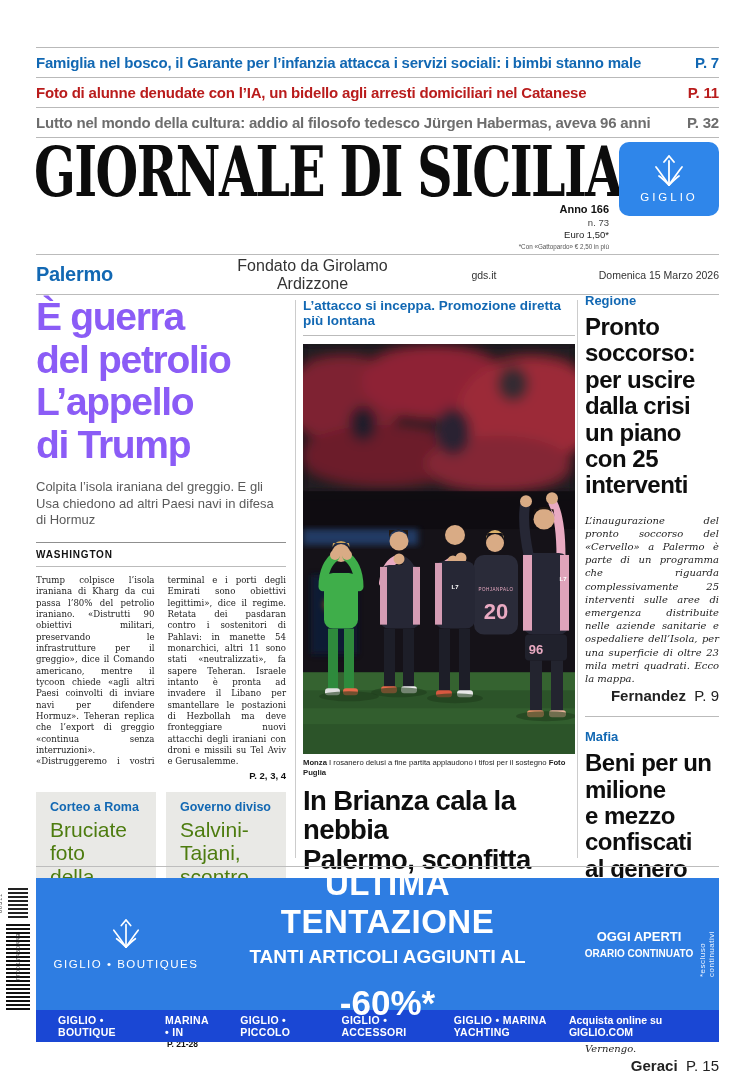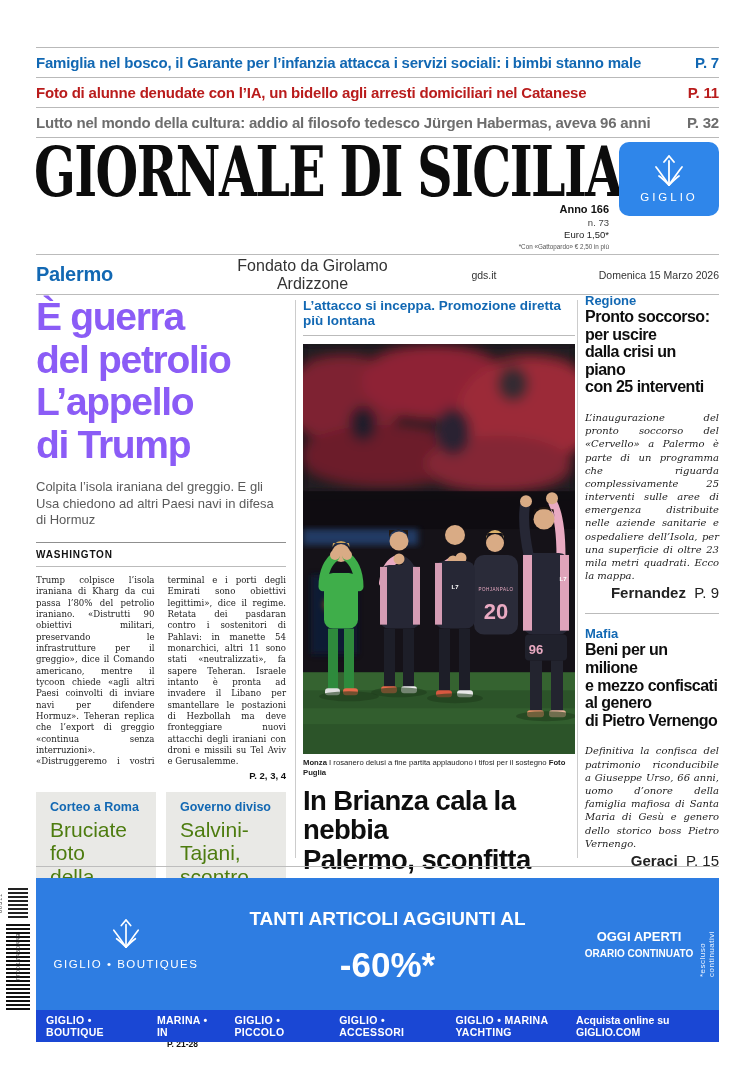--- a/index.html
+++ b/index.html
@@ -61,41 +61,41 @@
   .c-kicker{font-size:13.5px;font-weight:bold;color:#1268b3;padding-bottom:7px;border-bottom:1px solid #bbb;}
   .photo{margin-top:8px;width:272px;height:410px;display:block;}
   .caption{margin-top:4px;font-size:7.7px;color:#222;line-height:1.3;}
   .caption b{font-weight:bold;}
   .c-head{margin-top:8px;font-size:27.5px;font-weight:bold;line-height:1.07;letter-spacing:-0.6px;color:#0e0e0e;white-space:pre-line;}
   .c-sub{margin-top:9px;font-size:14.5px;color:#454545;letter-spacing:-0.2px;}
   .c-by{margin-top:2px;text-align:right;font-size:9px;font-weight:bold;color:#111;}
   
   .rightcol{position:absolute;left:585px;top:293px;width:134px;}
   .rsec .k{font-size:13px;font-weight:bold;color:#1268b3;}
-  .rsec .t{font-size:16px;font-weight:bold;line-height:1.1;letter-spacing:-0.5px;color:#0e0e0e;white-space:pre-line;}
+  .rsec .t{font-size:24px;font-weight:bold;line-height:1.1;letter-spacing:-0.5px;color:#0e0e0e;margin-top:6px;white-space:pre-line;}
   .rsec .b{margin-top:15px;font-family:"DejaVu Serif",serif;font-size:10px;line-height:1.32;text-align:justify;color:#1c1c1c;font-style:italic;}
   .rsec .by{margin-top:2px;text-align:right;font-size:15px;color:#222;}
   .rsec .by b{font-weight:bold;}
   .rsep{border-top:1px solid #bbb;margin:12px 0;}
   
   .ad-rule{left:36px;top:866px;width:683px;height:1px;}
   .ad{position:absolute;left:36px;top:878px;width:683px;height:164px;}
   .ad-main{height:132px;background:#2e7de2;display:flex;align-items:center;position:relative;color:#fff;}
   .ad-brand{width:180px;text-align:center;}
   .ad-brand .word{font-size:11.5px;letter-spacing:1.5px;margin-top:5px;}
   .ad-center{flex:1;text-align:center;}
   .ad-center .t1{font-size:33px;font-weight:bold;letter-spacing:0.5px;}
   .ad-center .t2{font-size:19px;font-weight:bold;margin-top:5px;}
   .ad-center .t3{font-size:35px;font-weight:bold;margin-top:15px;}
   .ad-right{width:160px;text-align:center;}
   .ad-right .r1{font-size:13px;font-weight:bold;}
   .ad-right .r2{font-size:10px;font-weight:bold;margin-top:4px;}
   .ad-vert{position:absolute;right:3px;top:50%;transform:translateY(-50%) rotate(180deg);
            writing-mode:vertical-rl;font-size:8px;letter-spacing:0.5px;color:#eaf2ff;}
-  .ad-footer{height:32px;background:#1a47d4;display:flex;align-items:center;padding:0 10px;color:#fff;box-sizing:border-box;}
+  .ad-footer{height:32px;background:#1a47d4;display:flex;align-items:center;padding:0 22px;color:#fff;box-sizing:border-box;}
   .ad-links{display:flex;gap:26px;font-size:10.5px;font-weight:bold;letter-spacing:0.3px;}
   .ad-shop{margin-left:auto;font-size:10.5px;font-weight:bold;}
   
   .barcode{position:absolute;left:6px;top:888px;width:26px;height:130px;}
   .bars-top{position:absolute;left:2px;top:0;width:20px;height:30px;
             background:repeating-linear-gradient(180deg,#222 0 2px,#fff 2px 4px);}
   .bars{position:absolute;left:0;top:36px;width:24px;height:88px;
         background:repeating-linear-gradient(180deg,#111 0 2px,#fff 2px 4px);}
   .bc-num{position:absolute;left:-28px;top:66px;transform:rotate(-90deg);transform-origin:center;
           font-size:5.5px;color:#333;width:80px;text-align:center;letter-spacing:1px;}
@@ -369,20 +369,21 @@
             <path d="M17 30 C12 23 8 17 4 12"></path>
             <path d="M17 30 C22 23 26 17 30 12"></path>
             <path d="M17 30 C13 26 10 23 7 21"></path>
             <path d="M17 30 C21 26 24 23 27 21"></path>
             <path d="M12 7 L17 1 L22 7"></path>
           </g>
         </svg>
         <div class="word">GIGLIO • BOUTIQUES</div>
       </div>
       <div class="ad-center">
+        <div class="t1">ULTIMA TENTAZIONE</div>
         <div class="t2">TANTI ARTICOLI AGGIUNTI AL</div>
         <div class="t3">-60%*</div>
       </div>
       <div class="ad-right">
         <div class="r1">OGGI APERTI</div>
         <div class="r2">ORARIO CONTINUATO</div>
       </div>
       <div class="ad-vert">*escluso continuativi</div>
     </div>
     <div class="ad-footer">

